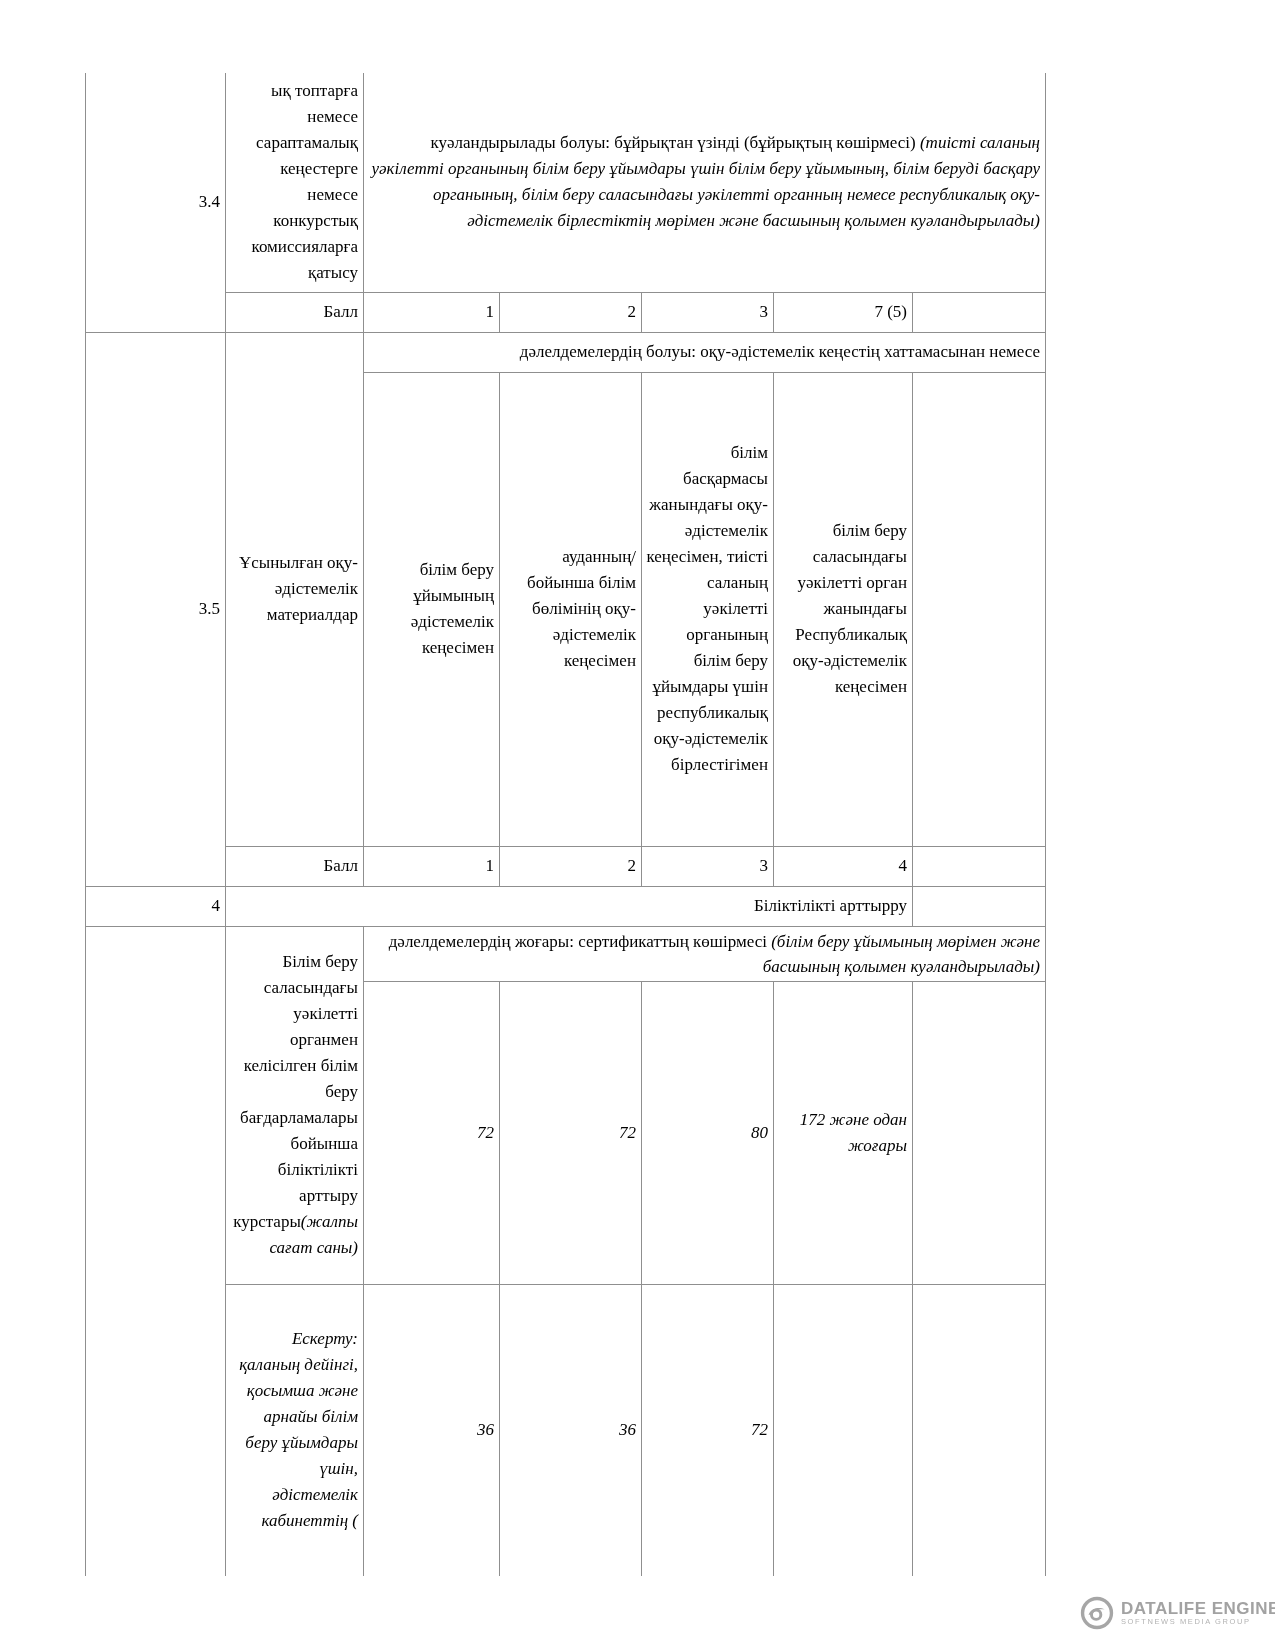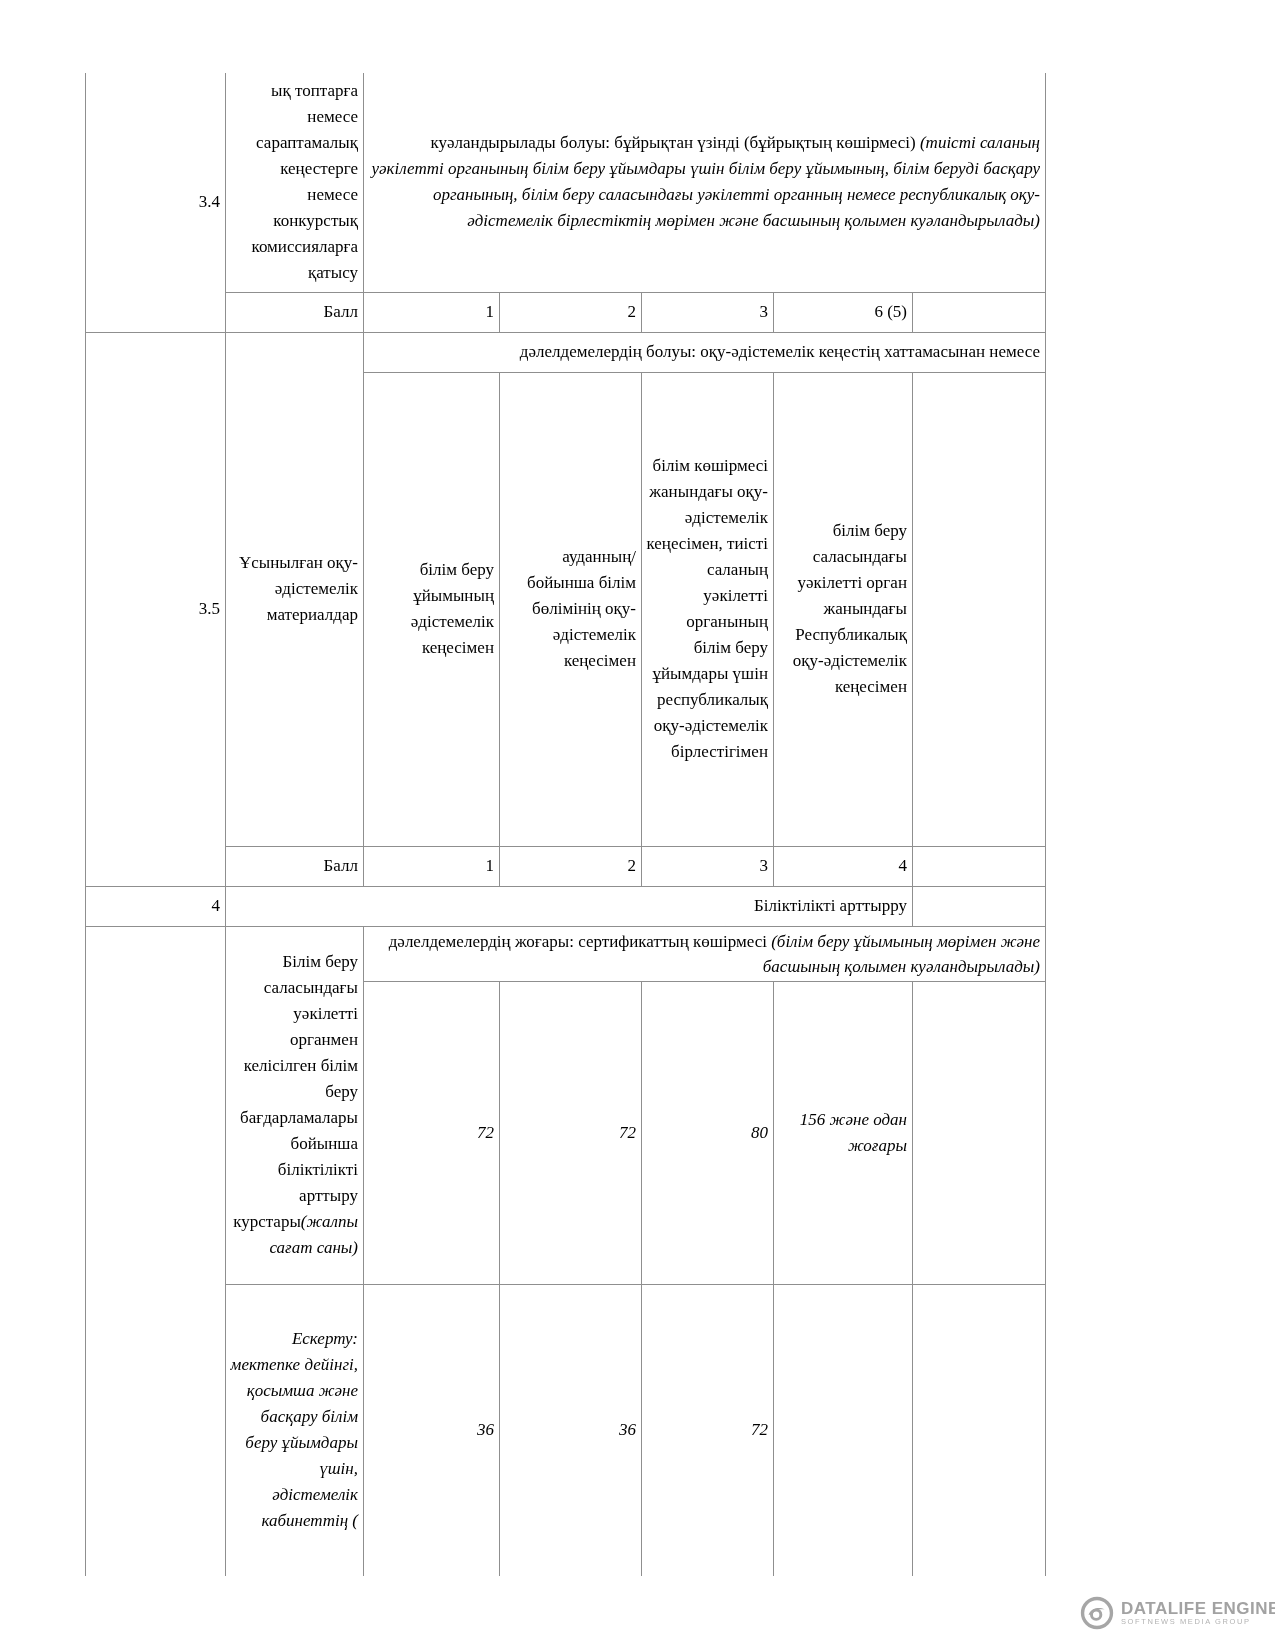--- a/index.html
+++ b/index.html
@@ -84,34 +84,34 @@
       <td class="evidence" colspan="5">
         <span>куәландырылады болуы: бұйрықтан үзінді (бұйрықтың көшірмесі) </span><span class="it">(тиісті саланың уәкілетті органының білім беру ұйымдары үшін білім беру ұйымының, білім беруді басқару органының, білім беру саласындағы уәкілетті органның немесе республикалық оқу-әдістемелік бірлестіктің мөрімен және басшының қолымен куәландырылады)</span>
       </td>
     </tr>
 
     <tr style="height:40px">
       <td>Балл</td>
       <td>1</td>
       <td>2</td>
       <td>3</td>
-      <td>6 (5)</td>
+      <td>7 (5)</td>
       <td></td>
     </tr>
 
     <tr style="height:40px">
       <td class="num" rowspan="3">3.5</td>
       <td class="just" rowspan="2">Ұсынылған оқу-әдістемелік материалдар</td>
       <td class="evidence" colspan="5" style="vertical-align:middle">дәлелдемелердің болуы: оқу-әдістемелік кеңестің хаттамасынан немесе</td>
     </tr>
 
     <tr style="height:474px">
       <td class="just">білім беру ұйымының әдістемелік кеңесімен</td>
       <td class="just">ауданның/бойынша білім бөлімінің оқу-әдістемелік кеңесімен</td>
-      <td class="just">білім көшірмесі жанындағы оқу-әдістемелік кеңесімен, тиісті саланың уәкілетті органының білім беру ұйымдары үшін республикалық оқу-әдістемелік бірлестігімен</td>
+      <td class="just">білім басқармасы жанындағы оқу-әдістемелік кеңесімен, тиісті саланың уәкілетті органының білім беру ұйымдары үшін республикалық оқу-әдістемелік бірлестігімен</td>
       <td class="just">білім беру саласындағы уәкілетті орган жанындағы Республикалық оқу-әдістемелік кеңесімен</td>
       <td></td>
     </tr>
 
     <tr style="height:40px">
       <td>Балл</td>
       <td>1</td>
       <td>2</td>
       <td>3</td>
       <td>4</td>
@@ -131,26 +131,26 @@
       </td>
       <td class="evidence" colspan="5" style="line-height:25px">
         <span>дәлелдемелердің жоғары: сертификаттың көшірмесі </span><span class="it">(білім беру ұйымының мөрімен және басшының қолымен куәландырылады)</span>
       </td>
     </tr>
 
     <tr style="height:303px">
       <td class="val">72</td>
       <td class="val">72</td>
       <td class="val">80</td>
-      <td class="val just">156 және одан жоғары</td>
+      <td class="val just">172 және одан жоғары</td>
       <td></td>
     </tr>
 
     <tr style="height:292px">
-      <td class="vtop just it cut-bottom">Ескерту: мектепке дейінгі, қосымша және басқару білім беру ұйымдары үшін, әдістемелік кабинеттің (</td>
+      <td class="vtop just it cut-bottom">Ескерту: қаланың дейінгі, қосымша және арнайы білім беру ұйымдары үшін, әдістемелік кабинеттің (</td>
       <td class="val cut-bottom">36</td>
       <td class="val cut-bottom">36</td>
       <td class="val cut-bottom">72</td>
       <td class="cut-bottom"></td>
       <td class="cut-bottom"></td>
     </tr>
   </tbody>
     </table>
 
   <div class="dle-logo">

